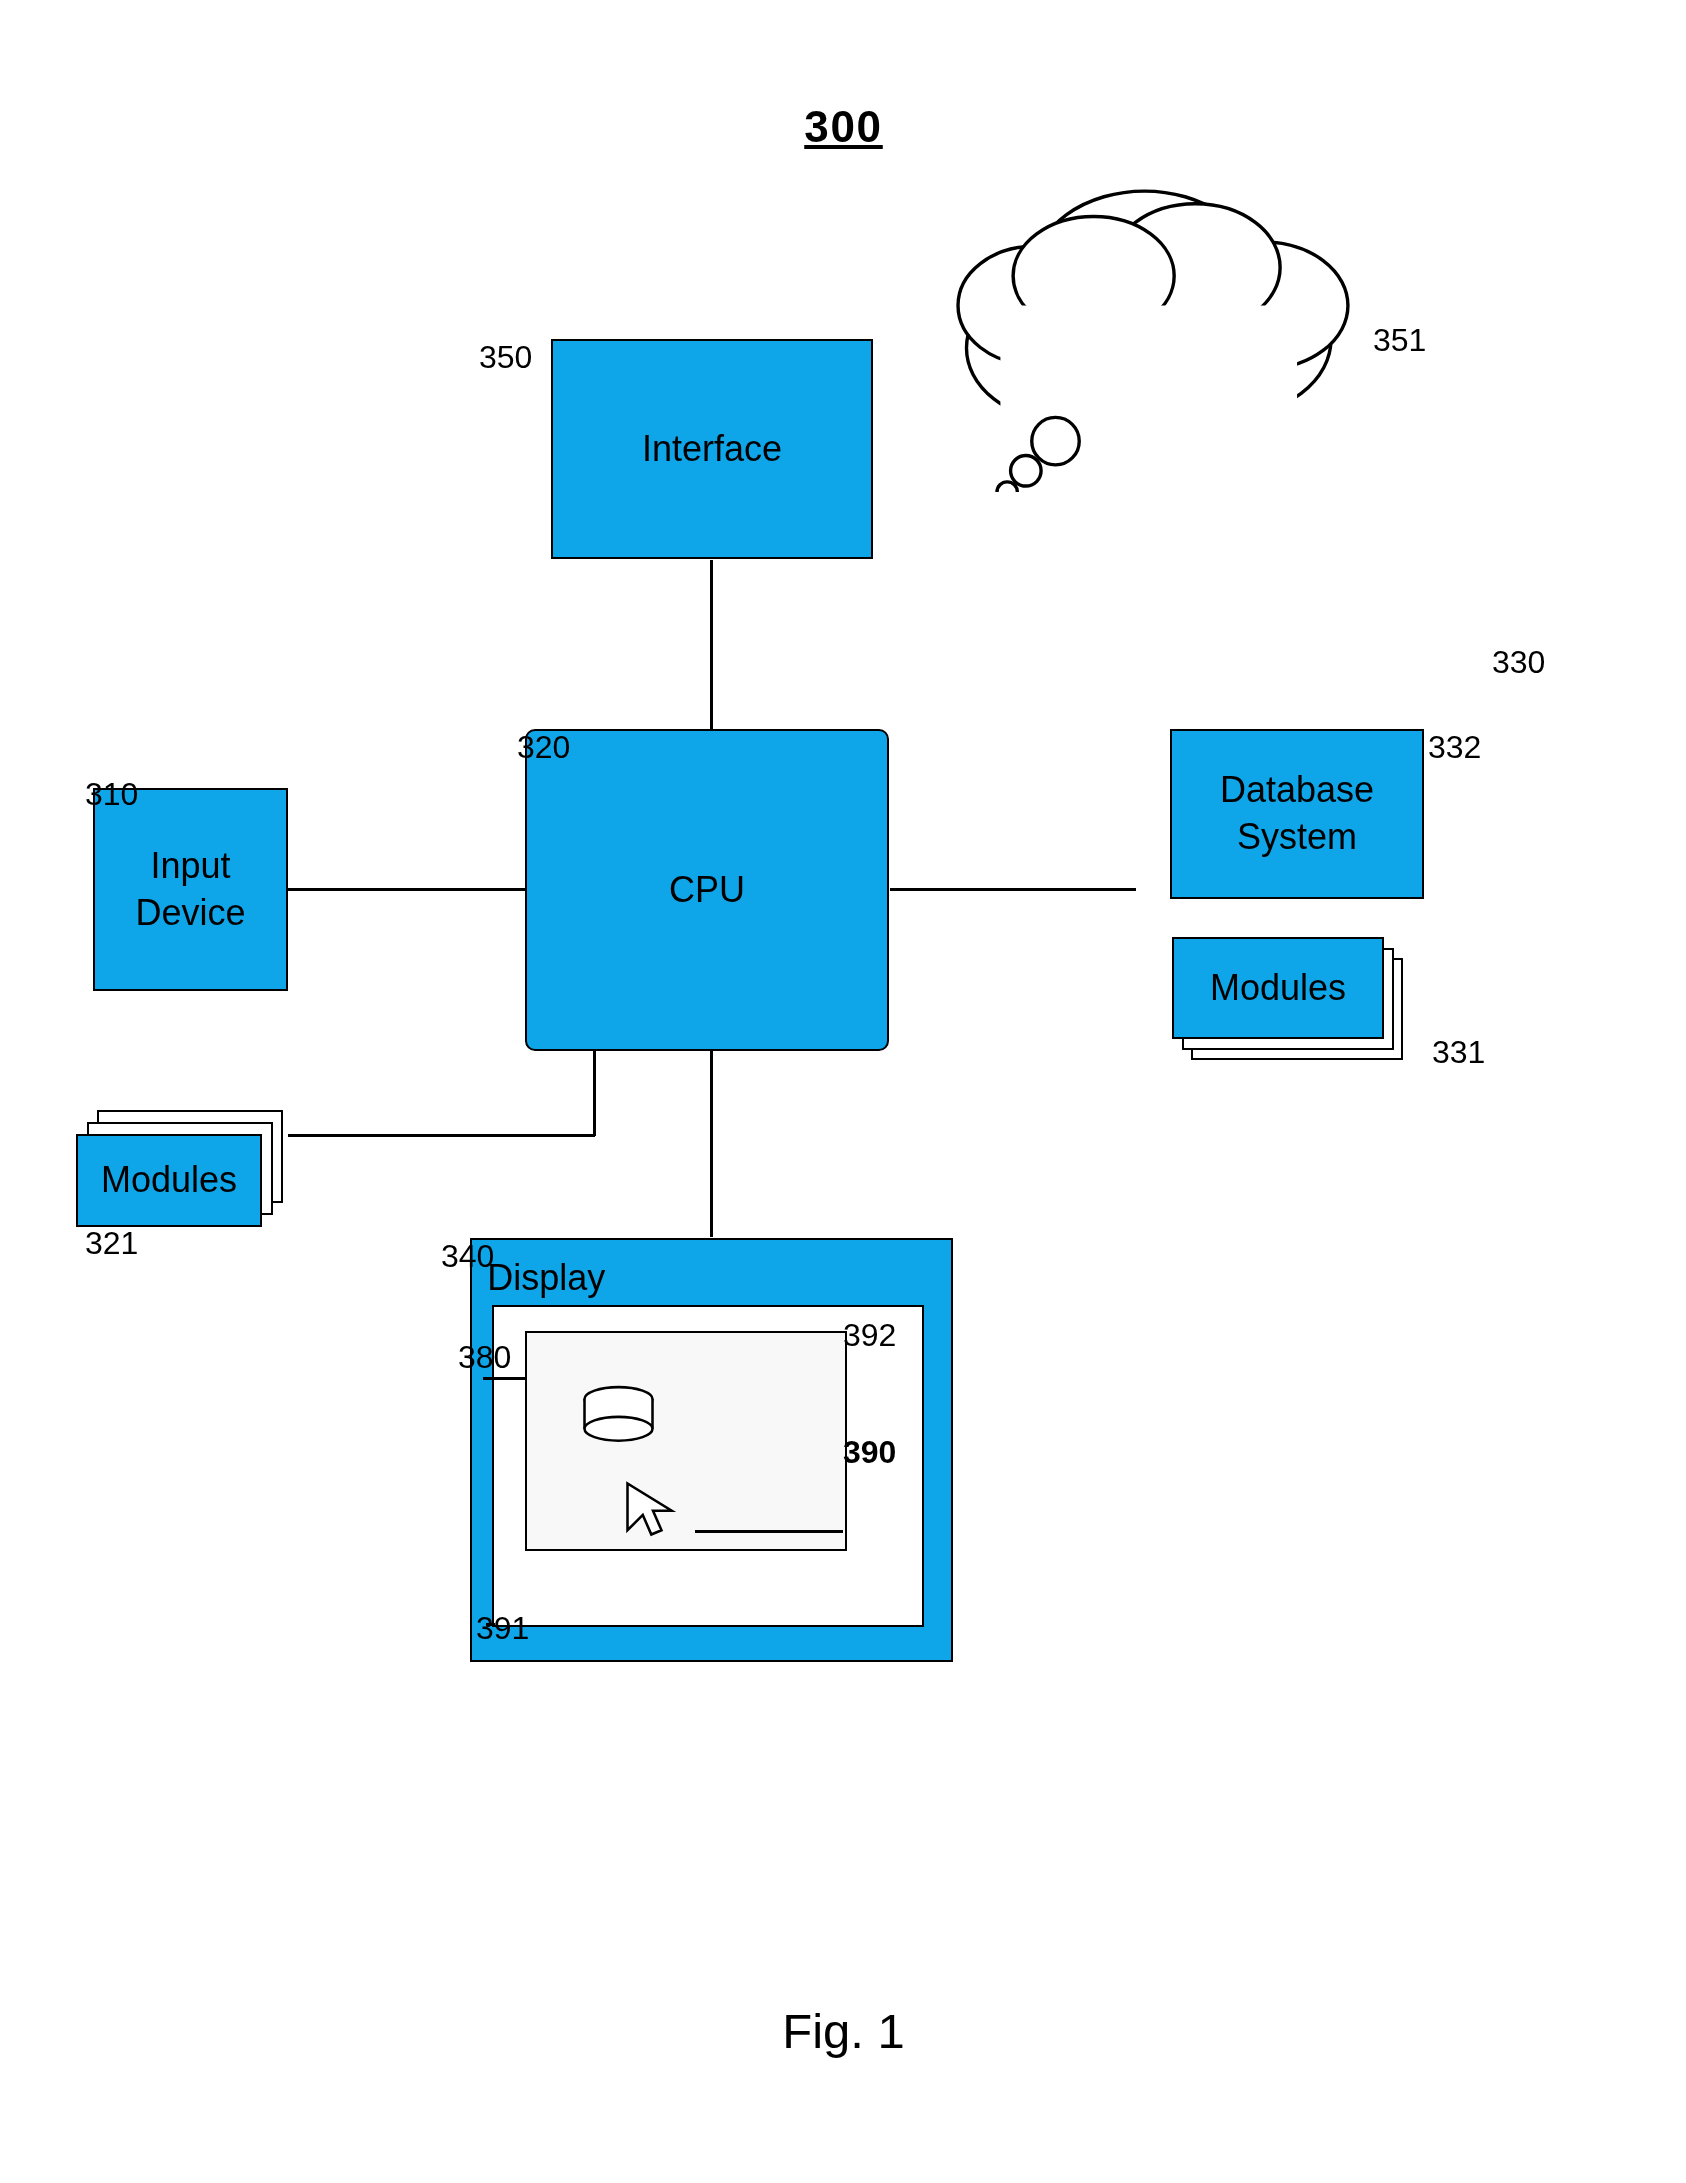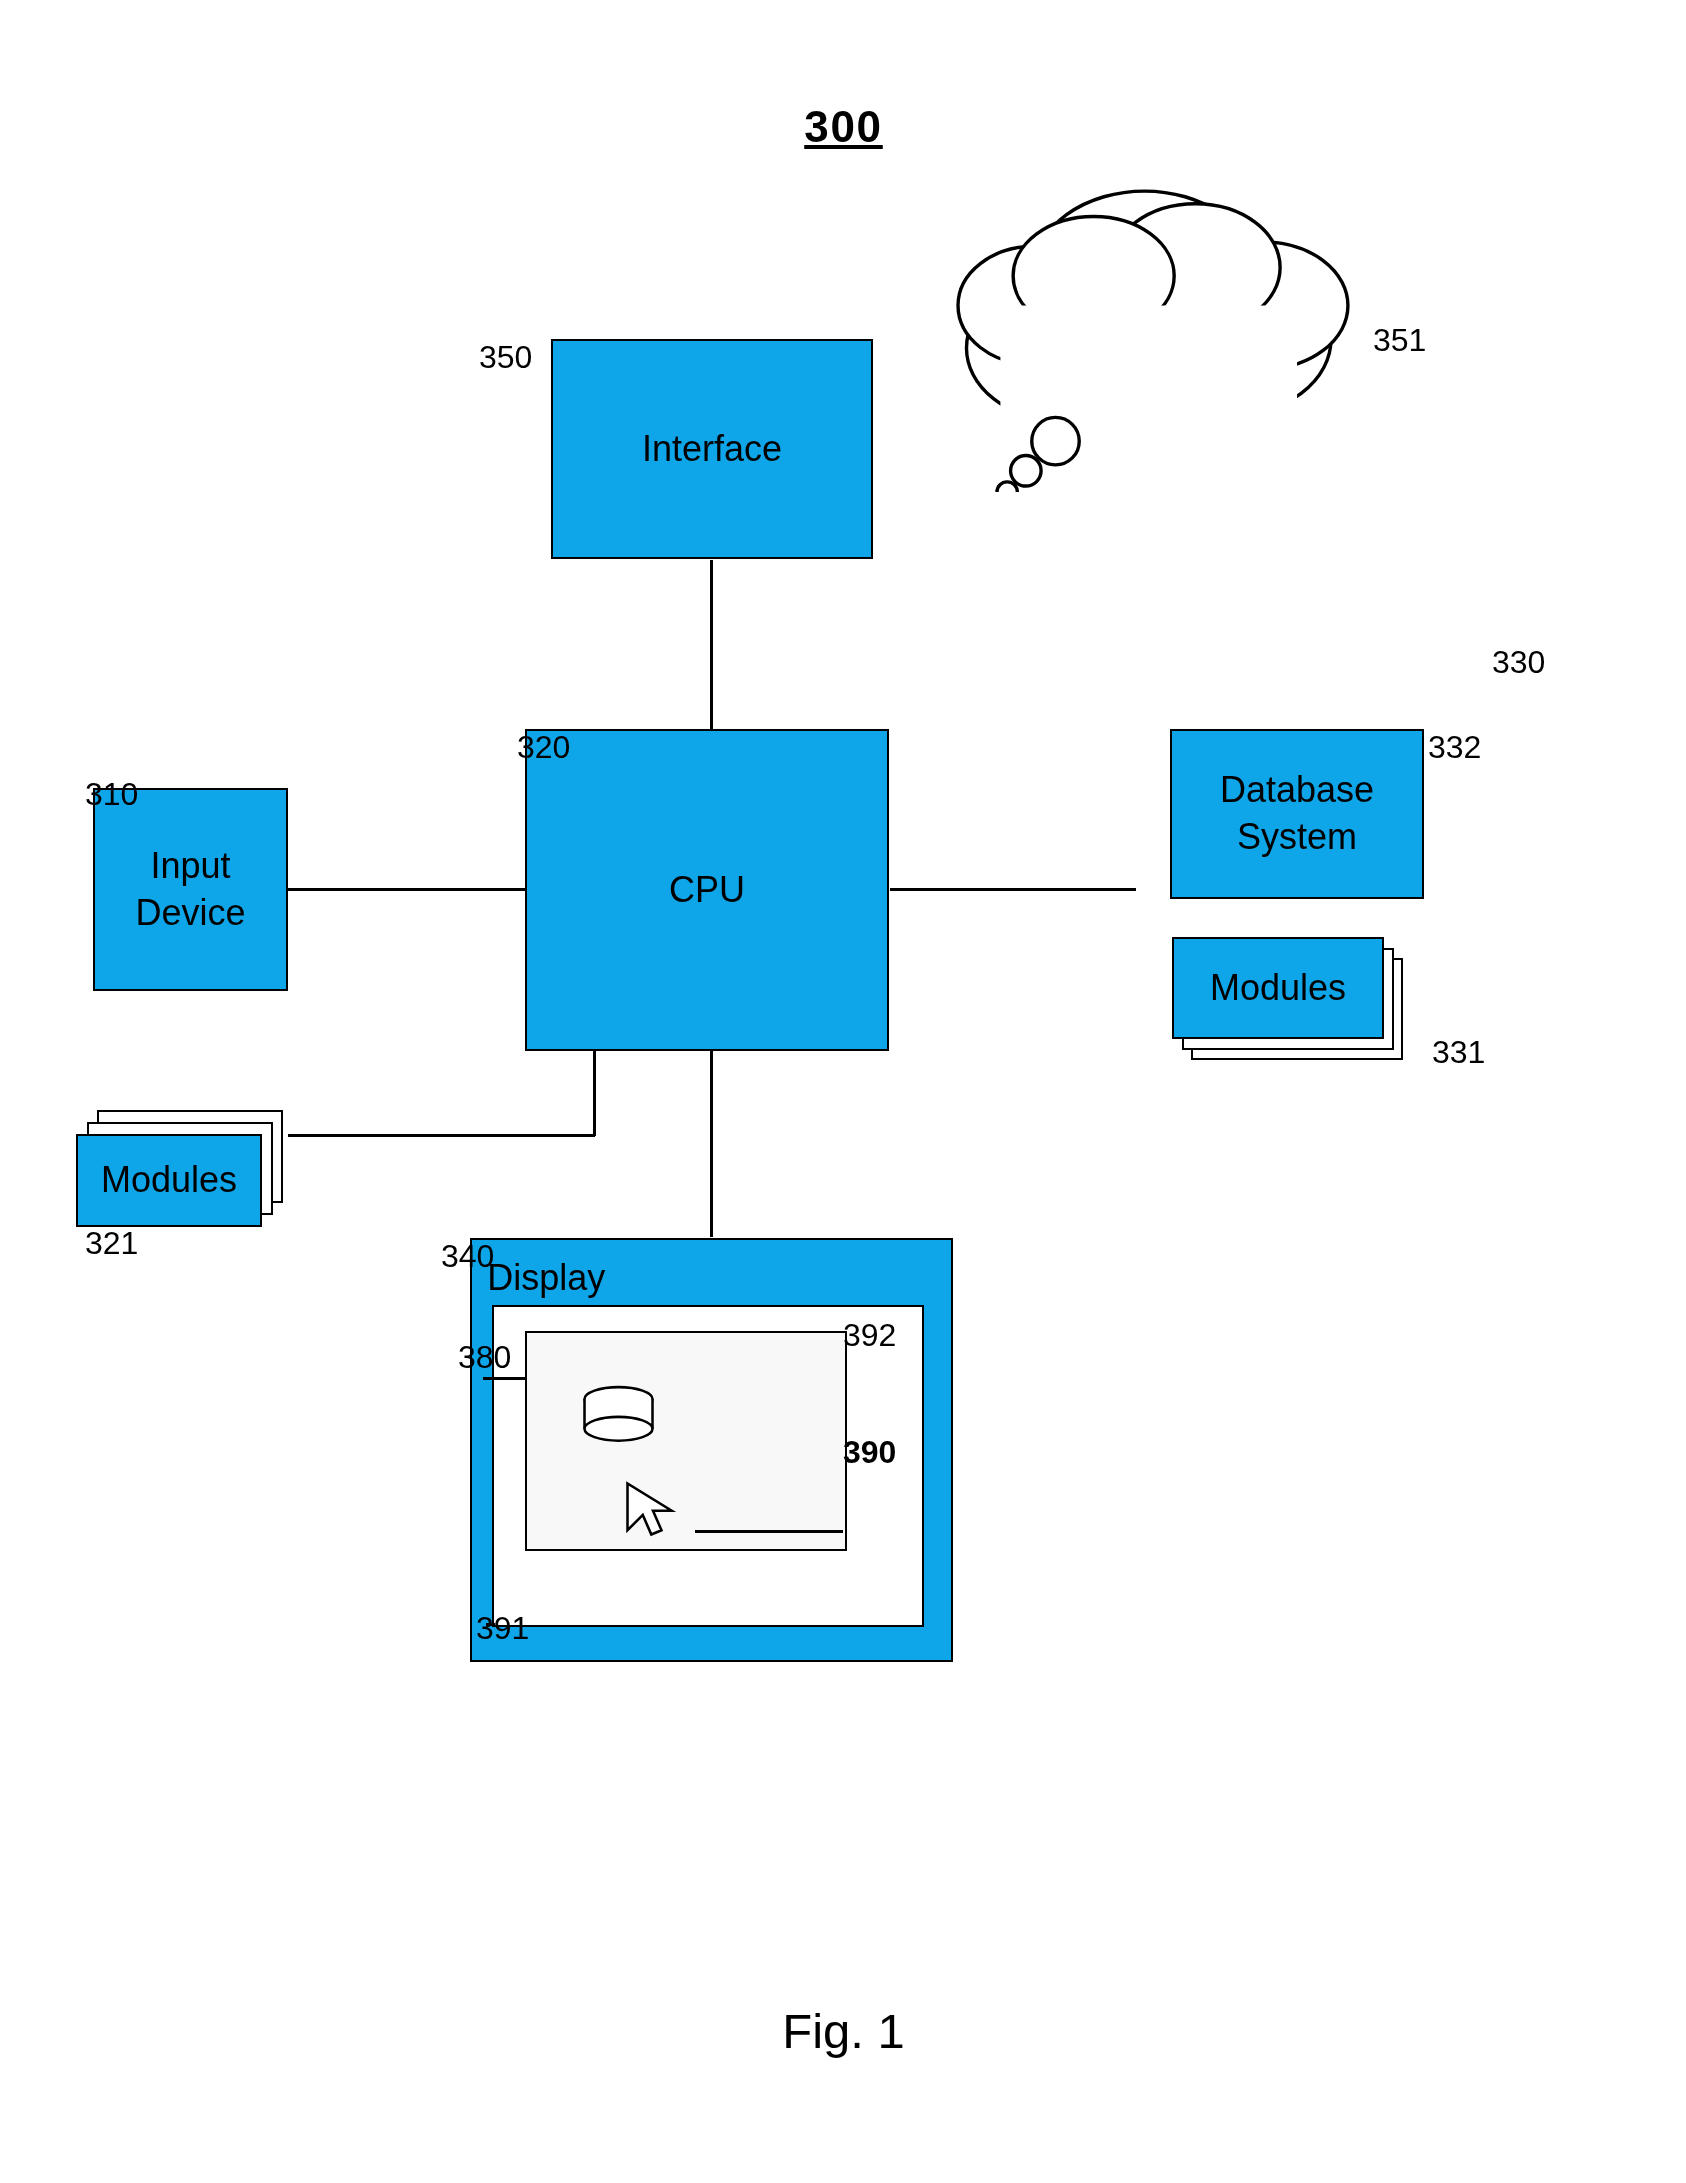--- a/index.html
+++ b/index.html
@@ -123,21 +123,21 @@
   <div class="ref-label" style="top:271px; left:1373px;">351</div>
 
   <div class="box" style="top:288px; left:551px; width:322px; height:220px;">
     <span>Interface</span>
   </div>
 
   <div class="ref-label" style="top:288px; left:479px;">350</div>
 
   <div class="line line-v" style="top:509px; left:710px; height:170px;"></div>
 
-  <div class="box" style="top:678px; left:525px; width:364px; height:322px;">
+  <div class="box" style="top:678px; left:525px; width:364px; height:322px;border-radius:10px;">
     <span>CPU</span>
   </div>
 
   <div class="ref-label" style="top:678px; left:517px;">320</div>
 
   <div class="line line-h" style="top:837px; left:288px; width:237px;"></div>
 
   <div class="box" style="top:737px; left:93px; width:195px; height:203px;">
     <span style="white-space:pre-line;">Input
 Device</span>

